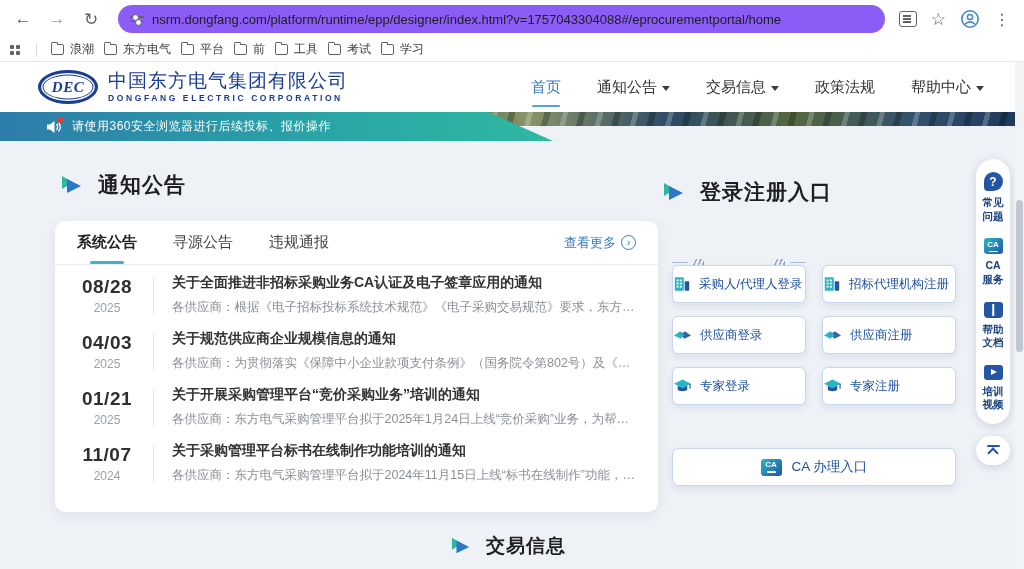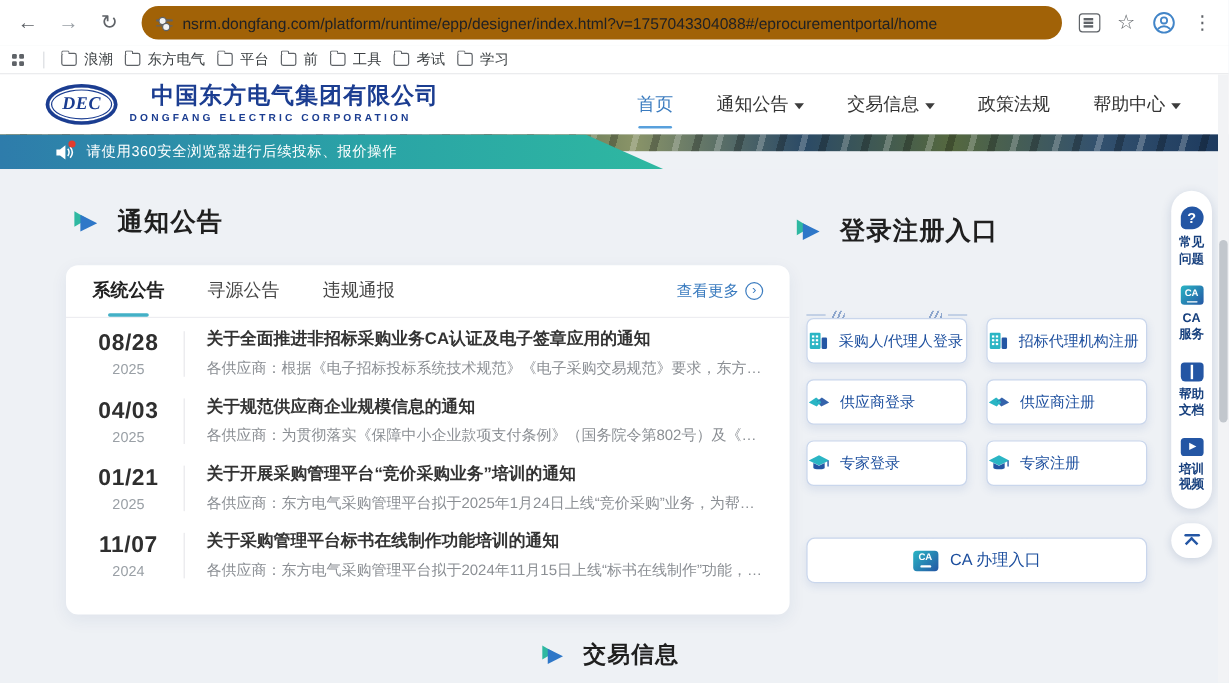--- a/index.html
+++ b/index.html
@@ -3,21 +3,21 @@
 <meta charset="utf-8">
 <style>
   * { margin:0; padding:0; box-sizing:border-box; }
   html,body { width:1024px; height:569px; }
   body { font-family:"Liberation Sans","DejaVu Sans",sans-serif; position:relative; overflow:hidden; background:#eef1f5; }
 
   
   .chrome { position:absolute; top:0; left:0; width:1024px; height:38px; background:#ffffff; display:flex; align-items:center; padding:0 10px; gap:8px; }
   .nav-ic { width:26px; height:26px; display:flex; align-items:center; justify-content:center; font-size:17px; color:#5f6368; border-radius:50%; cursor:pointer; }
   .nav-ic.dim { color:#9aa0a6; }
-  .urlbar { flex:1; height:28px; background:#a16207; border-radius:14px; display:flex; align-items:center; padding:0 12px; gap:8px; margin:0 6px; }
+  .urlbar { flex:1; height:28px; background:#8b5cf6; border-radius:14px; display:flex; align-items:center; padding:0 12px; gap:8px; margin:0 6px; }
   .url-txt { font-size:13px; color:#202124; white-space:nowrap; overflow:hidden; }
   .tune { display:flex; flex-direction:column; gap:3px; width:14px; }
   .tune i { display:block; height:1.5px; background:#5f6368; border-radius:1px; position:relative; }
   .tune i::after { content:""; position:absolute; top:-2px; width:5px; height:5px; border-radius:50%; background:#f1f3f4; border:1.5px solid #5f6368; }
   .tune i:nth-child(1)::after { left:2px; } .tune i:nth-child(2)::after { right:2px; }
   .chrome-right { display:flex; align-items:center; gap:14px; padding-right:4px; }
   .tr-ic { width:18px; height:16px; border:1.5px solid #5f6368; border-radius:3px; position:relative; }
   .tr-ic::after { content:""; position:absolute; left:3px; top:3px; width:8px; height:1.5px; background:#5f6368; box-shadow:0 3px 0 #5f6368, 0 6px 0 #5f6368; }
   .star { font-size:17px; color:#5f6368; }
   .kebab { font-size:16px; color:#5f6368; letter-spacing:0; }
@@ -30,21 +30,21 @@
   .bm { display:flex; align-items:center; gap:6px; font-size:12px; color:#3c4043; cursor:pointer; }
   .folder { width:13px; height:11px; border:1.3px solid #5f6368; border-radius:2px; position:relative; }
   .folder::before { content:""; position:absolute; top:-3.5px; left:-1px; width:5px; height:2.5px; background:#fff; border:1.3px solid #5f6368; border-bottom:none; border-radius:1.5px 1.5px 0 0; }
 
   
   .sitehead { position:absolute; top:62px; left:0; width:1024px; height:50px; background:#ffffff; display:flex; align-items:center; padding:0 40px 0 38px; }
   .logo { display:flex; align-items:center; gap:10px; }
   .oval { width:60px; height:34px; border:3px solid #1b3d91; border-radius:50%; display:flex; align-items:center; justify-content:center; box-shadow:inset 0 0 0 1.5px #fff, inset 0 0 0 2.5px #1b3d91; }
   .oval span { font-family:"Liberation Serif","DejaVu Serif",serif; font-style:italic; font-weight:bold; font-size:15px; color:#1b3d91; letter-spacing:0.5px; }
   .cname { line-height:1.1; }
-  .cn { font-size:19px; font-weight:bold; color:#1b3d91; letter-spacing:1px;margin-left:18px; }
+  .cn { font-size:19px; font-weight:normal; color:#1b3d91; letter-spacing:1px; }
   .en { font-size:8.5px; font-weight:bold; color:#1b3d91; letter-spacing:2.6px; margin-top:2px; }
   .mainnav { margin-left:auto; display:flex; align-items:center; gap:36px; }
   .nav-item { font-size:15px; color:#333; display:flex; align-items:center; gap:5px; cursor:pointer; position:relative; }
   .nav-item .caret { width:0; height:0; border-left:4px solid transparent; border-right:4px solid transparent; border-top:5px solid #3c3c3c; margin-top:2px; }
   .nav-item.on { color:#3a7bbf; }
   .nav-item.on::after { content:""; position:absolute; left:1px; right:1px; bottom:-10px; height:2px; background:#58a0dc; border-radius:1px; }
 
   
   .hero { position:absolute; top:112px; left:0; width:1024px; height:29px; background:#eef1f5; }
   .photo { position:absolute; top:0; left:0; width:1016px; height:14px;

